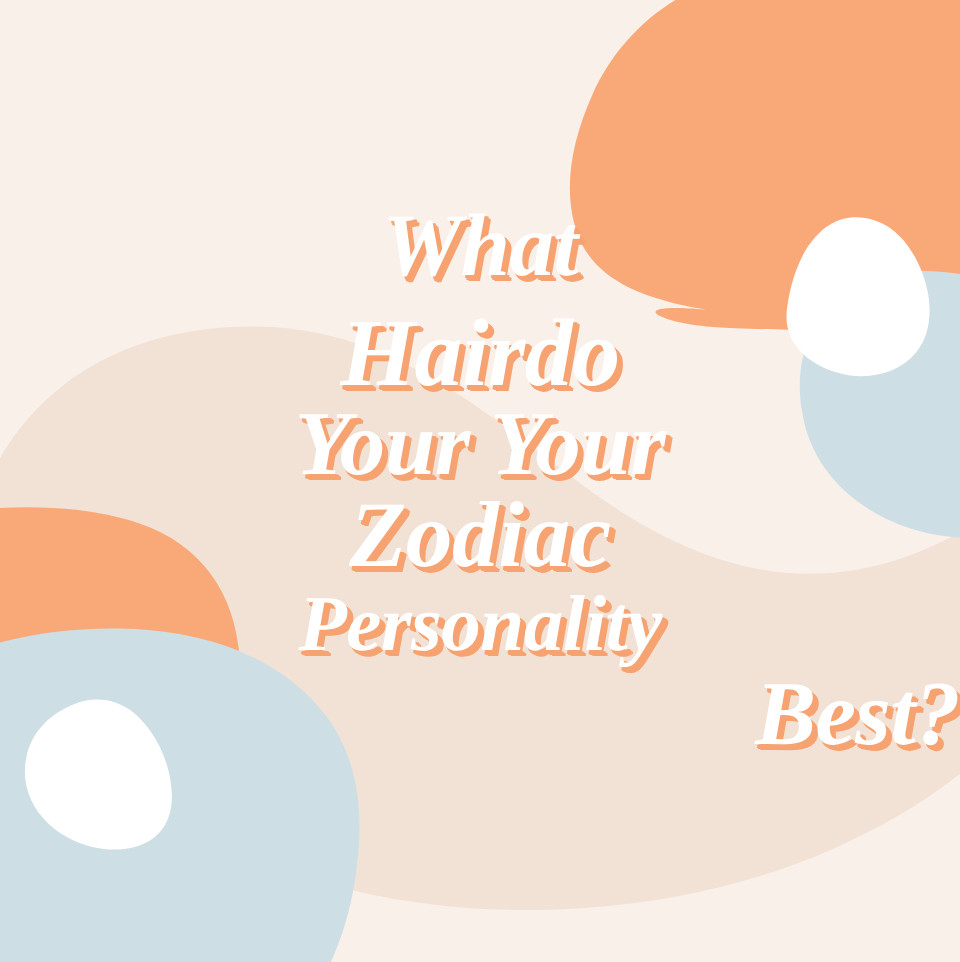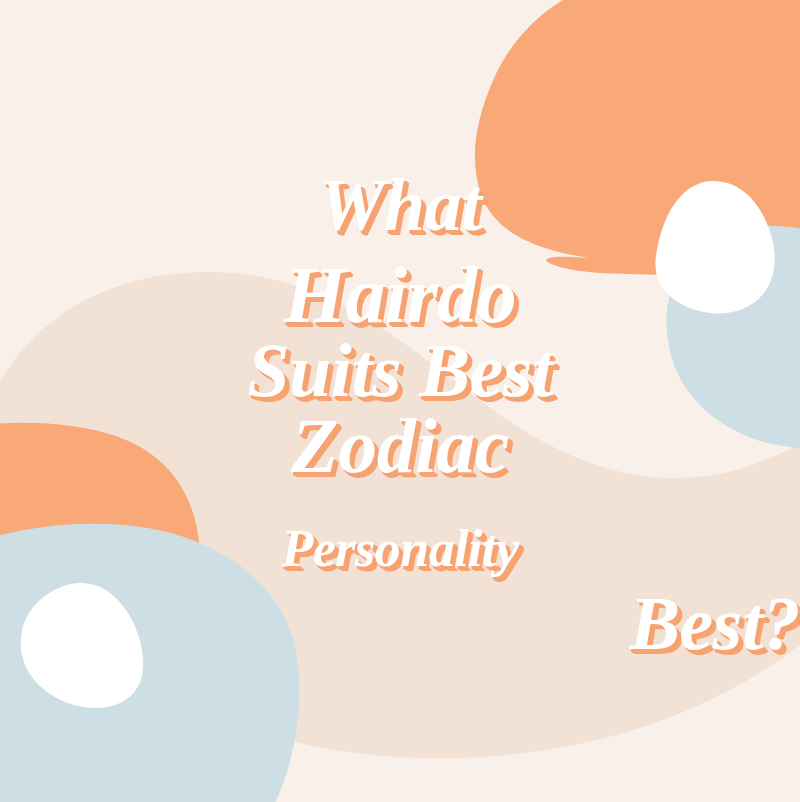--- a/index.html
+++ b/index.html
@@ -46,21 +46,21 @@
        4px 4px 0 #f6a371,
        2px 3px 0 #f6a371,
        3px 4px 0 #f6a371,
        5px 5px 0 #f6a371;
     -webkit-font-smoothing: antialiased;
   }
   .l-what        { font-size: 74px; }
   .l-hairdo      { font-size: 80px; margin-top: 15px; }
   .l-suits-your  { font-size: 76px; }
   .l-zodiac      { font-size: 78px; }
-  .l-personality { font-size: 52px; margin-top: 28px; }
+  .l-personality { font-size: 66px; }
   .l-best        { font-size: 76px; text-align: right; }
 </style>
 </head>
 <body>
 
 <div id="poster">
 
   <svg class="layer" viewBox="0 0 800 802" preserveAspectRatio="none" aria-hidden="true">
     <rect x="0" y="0" width="800" height="802" fill="#FAF0EA"></rect>
   </svg>
@@ -141,19 +141,19 @@
              C 138 682, 128 700, 106 706
              C 84 712, 56 704, 38 686
              C 22 670, 16 648, 22 626
              C 28 606, 42 594, 58 587 Z">
     </path>
   </svg>
 
   <div id="title-block">
     <span class="title-line l-what">What</span>
     <span class="title-line l-hairdo">Hairdo</span>
-    <span class="title-line l-suits-your">Suits Best</span>
+    <span class="title-line l-suits-your">Your Your</span>
     <span class="title-line l-zodiac">Zodiac</span>
     <span class="title-line l-personality">Personality</span>
     <span class="title-line l-best">Best?</span>
   </div>
 
 </div>
 
 </body></html>

